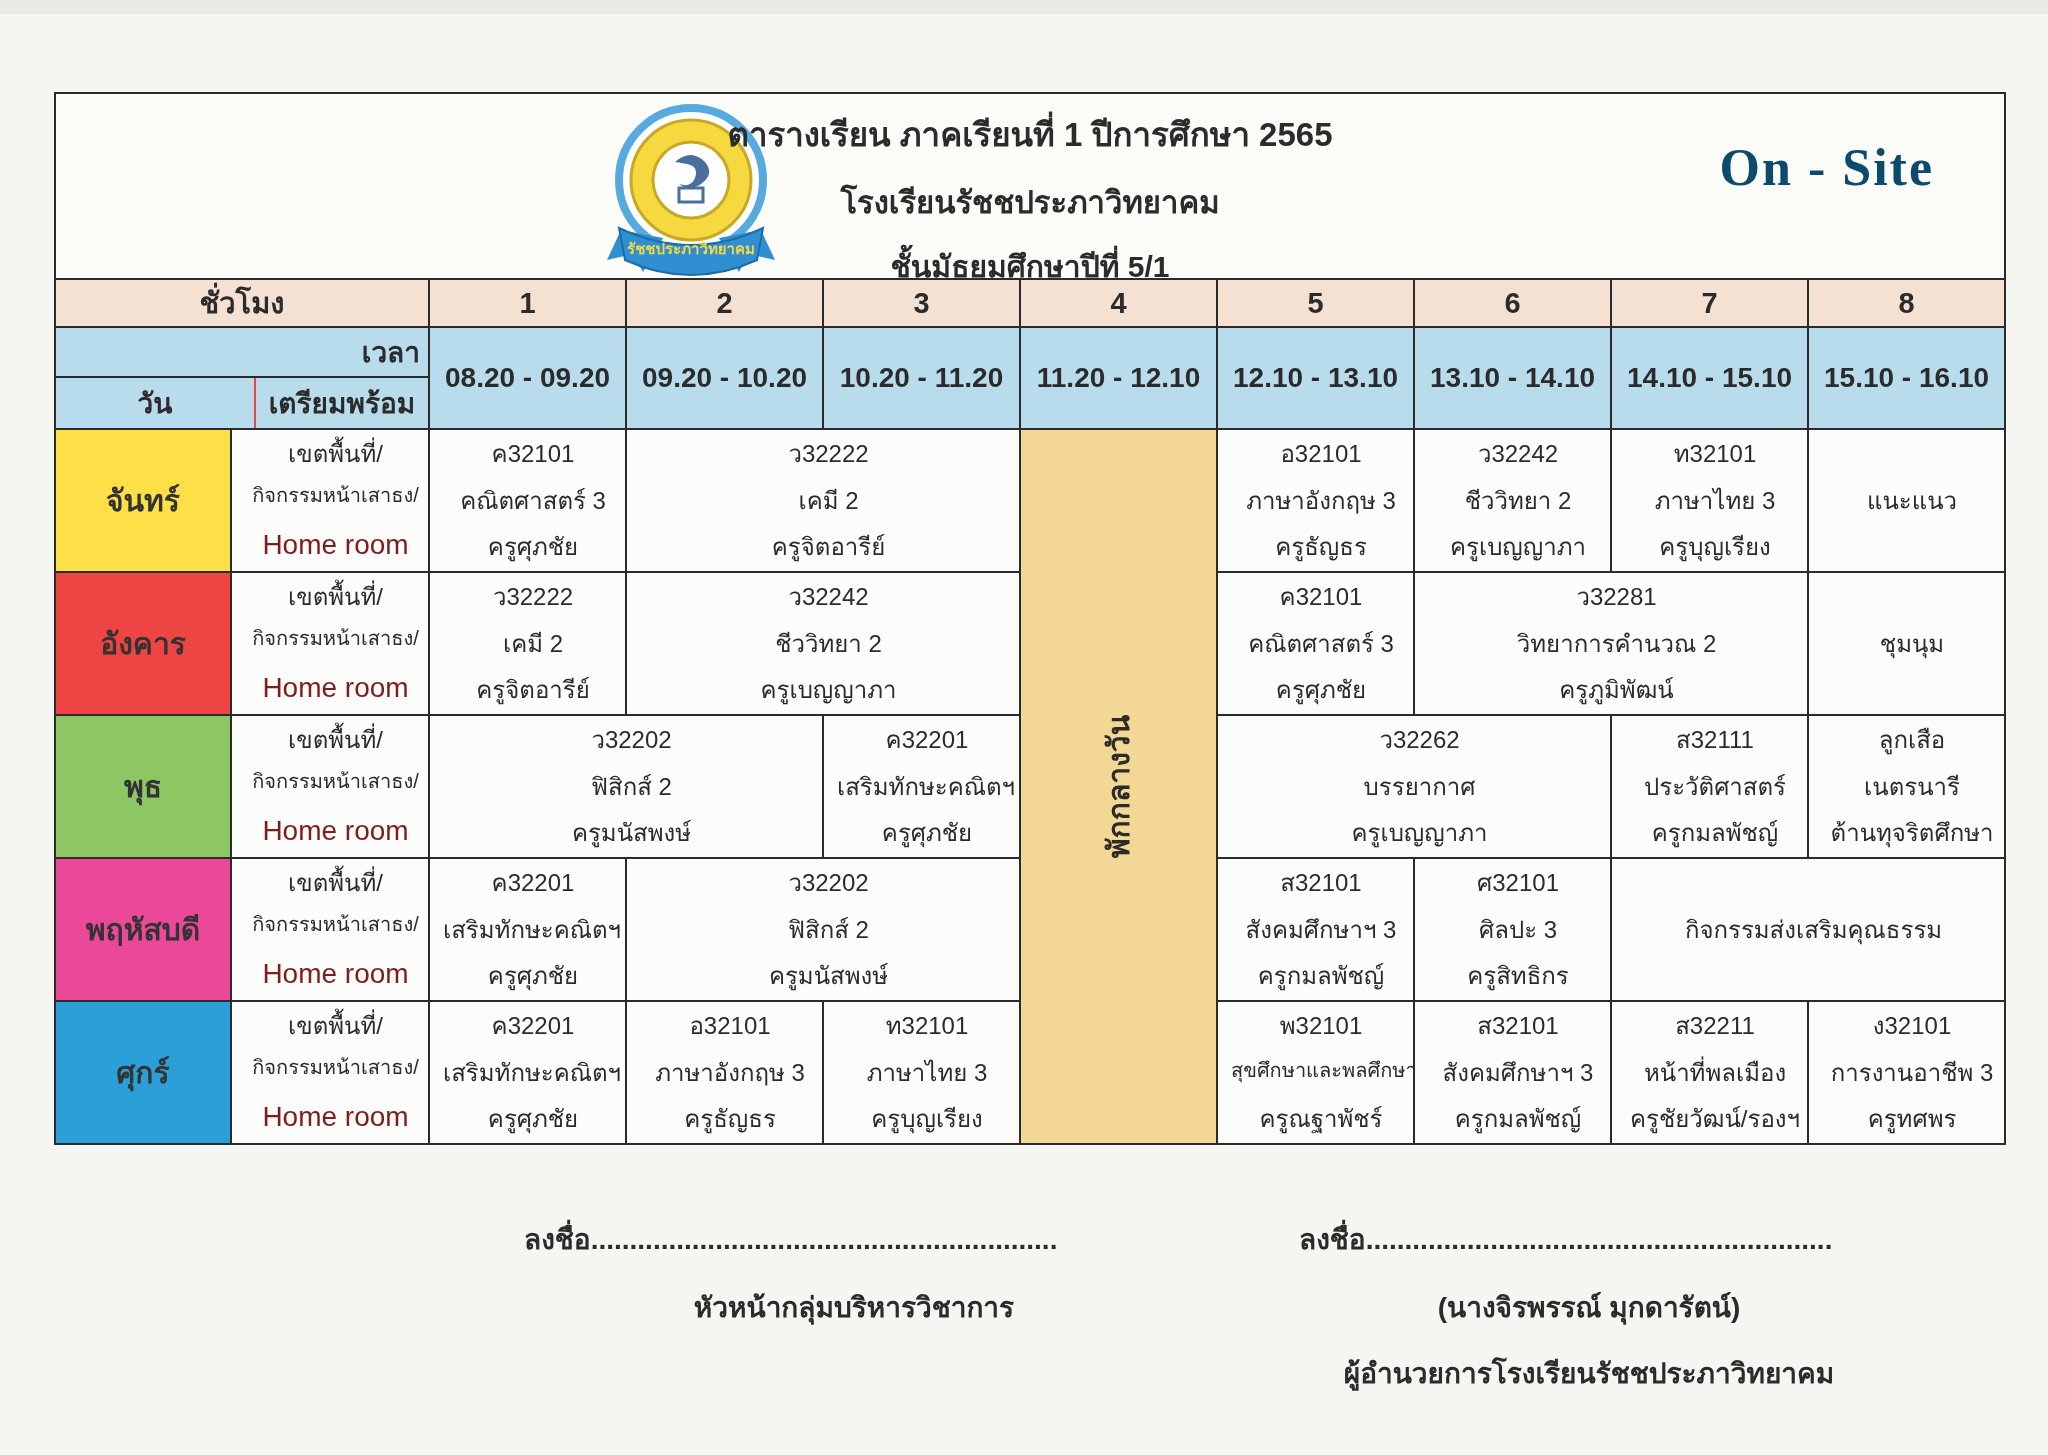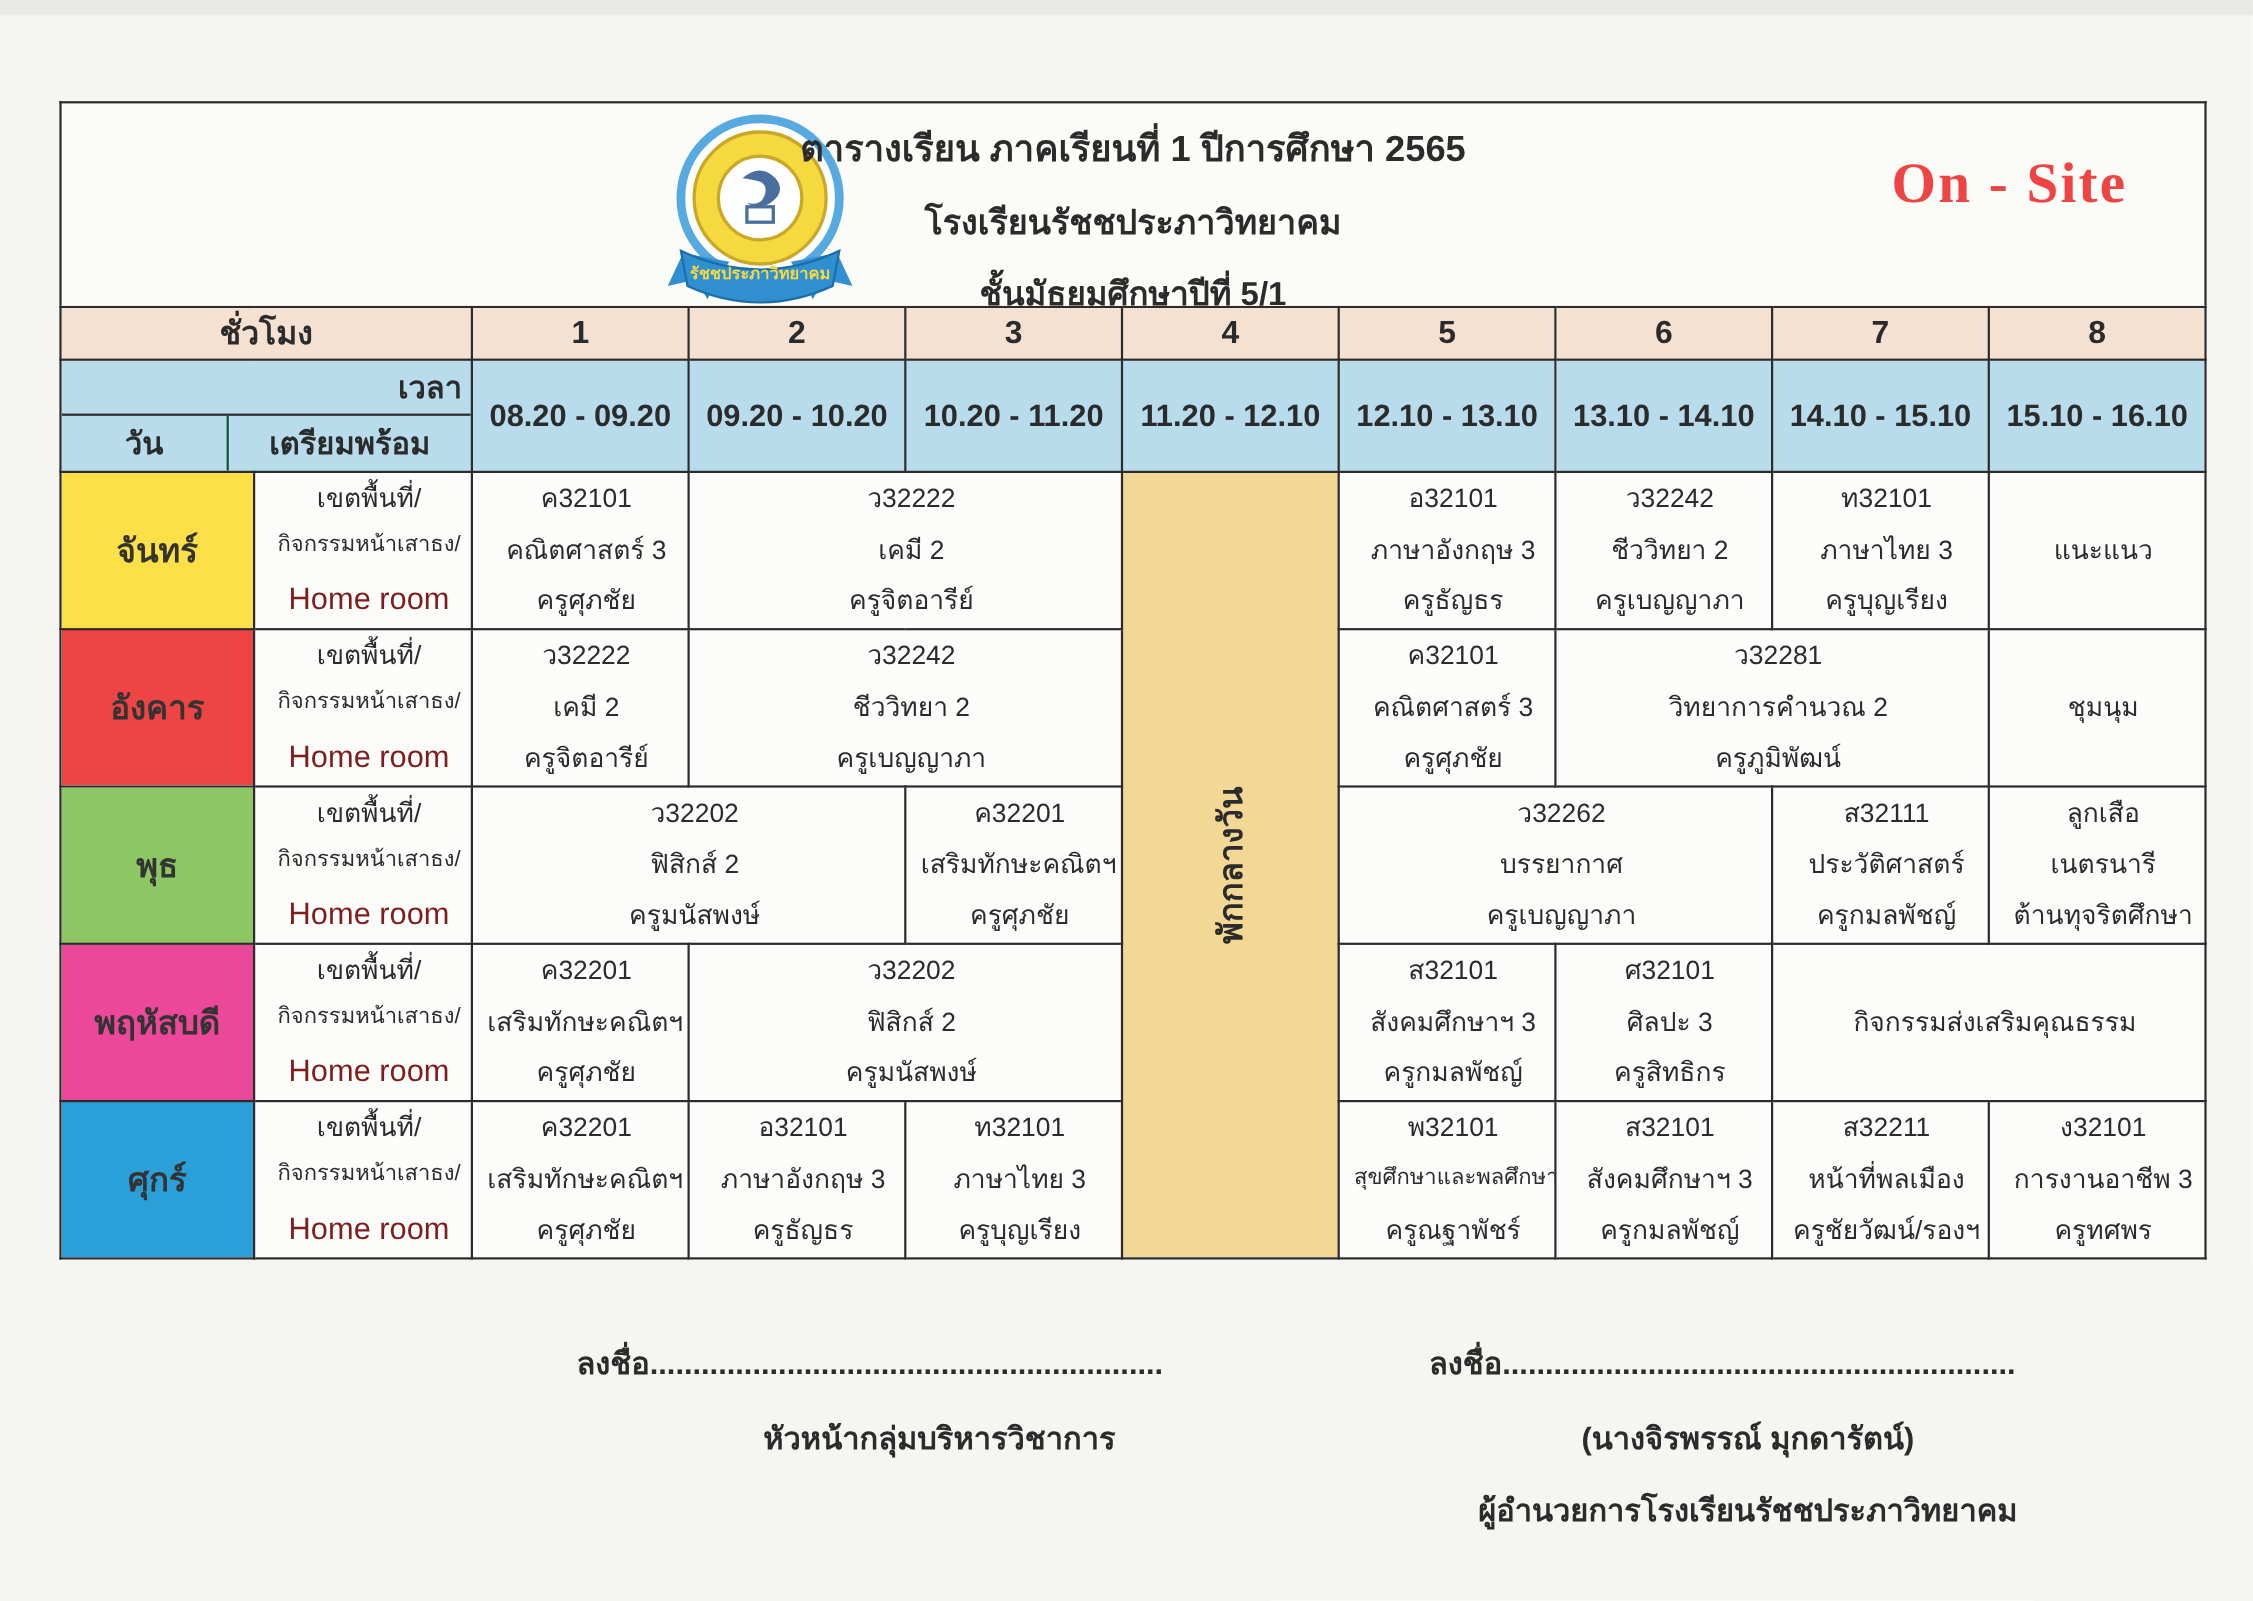--- a/index.html
+++ b/index.html
@@ -17,40 +17,40 @@
     position:relative;border:2px solid #2a2a2a;border-bottom:none;
     height:186px;background:#fbfbf8;box-sizing:border-box;
   }
   .titles{position:absolute;left:0;right:0;top:14px;text-align:center;}
   .title-1{font-size:33px;font-weight:bold;margin-bottom:16px;}
   .title-2{font-size:31px;font-weight:bold;margin-bottom:16px;}
   .title-3{font-size:30px;font-weight:bold;}
   .onsite{
     position:absolute;right:70px;top:44px;
     font-family:"Liberation Serif","DejaVu Serif",serif;
-    font-size:52px;font-weight:bold;color:#ef4444;letter-spacing:2px;
+    font-size:52px;font-weight:bold;color:#0c4a6e;letter-spacing:2px;
   }
   .logo{position:absolute;left:535px;top:8px;width:200px;height:180px;}
 
   
   table.tt{
     border-collapse:collapse;table-layout:fixed;width:1952px;
     background:#fcfcfa;
   }
   table.tt td{
     border:2px solid #2b2b2b;text-align:center;vertical-align:middle;
     padding:0;overflow:hidden;box-sizing:border-box;
   }
   td.ph{background:#f4e1d2;height:48px;font-size:29px;font-weight:bold;border-bottom-width:3px;}
   td.timecell{background:#b9dcec;font-size:28px;font-weight:bold;border-bottom-width:3px;}
   td.timeblock{background:#b9dcec;border-bottom-width:3px;}
   .tb-top{height:48px;display:flex;align-items:center;justify-content:flex-end;
           padding-right:8px;font-size:28px;font-weight:bold;box-sizing:border-box;}
   .tb-bottom{display:flex;border-top:2px solid #2b2b2b;height:50px;}
-  .tb-day{width:152px;border-right:2px solid #14532d;display:flex;align-items:center;
+  .tb-day{width:200px;border-right:2px solid #ef4444;display:flex;align-items:center;
           justify-content:center;font-size:28px;font-weight:bold;box-sizing:border-box;}
   .tb-prep{flex:1;display:flex;align-items:center;justify-content:center;
            font-size:28px;font-weight:bold;}
 
   td.dayname{font-size:30px;font-weight:bold;color:#333;}
   tr.dayrow td{height:141px;}
   td.c-mon{background:#fde047;}
   td.c-tue{background:#ef4444;}
   td.c-wed{background:#8cc763;}
   td.c-thu{background:#ec4899;}

